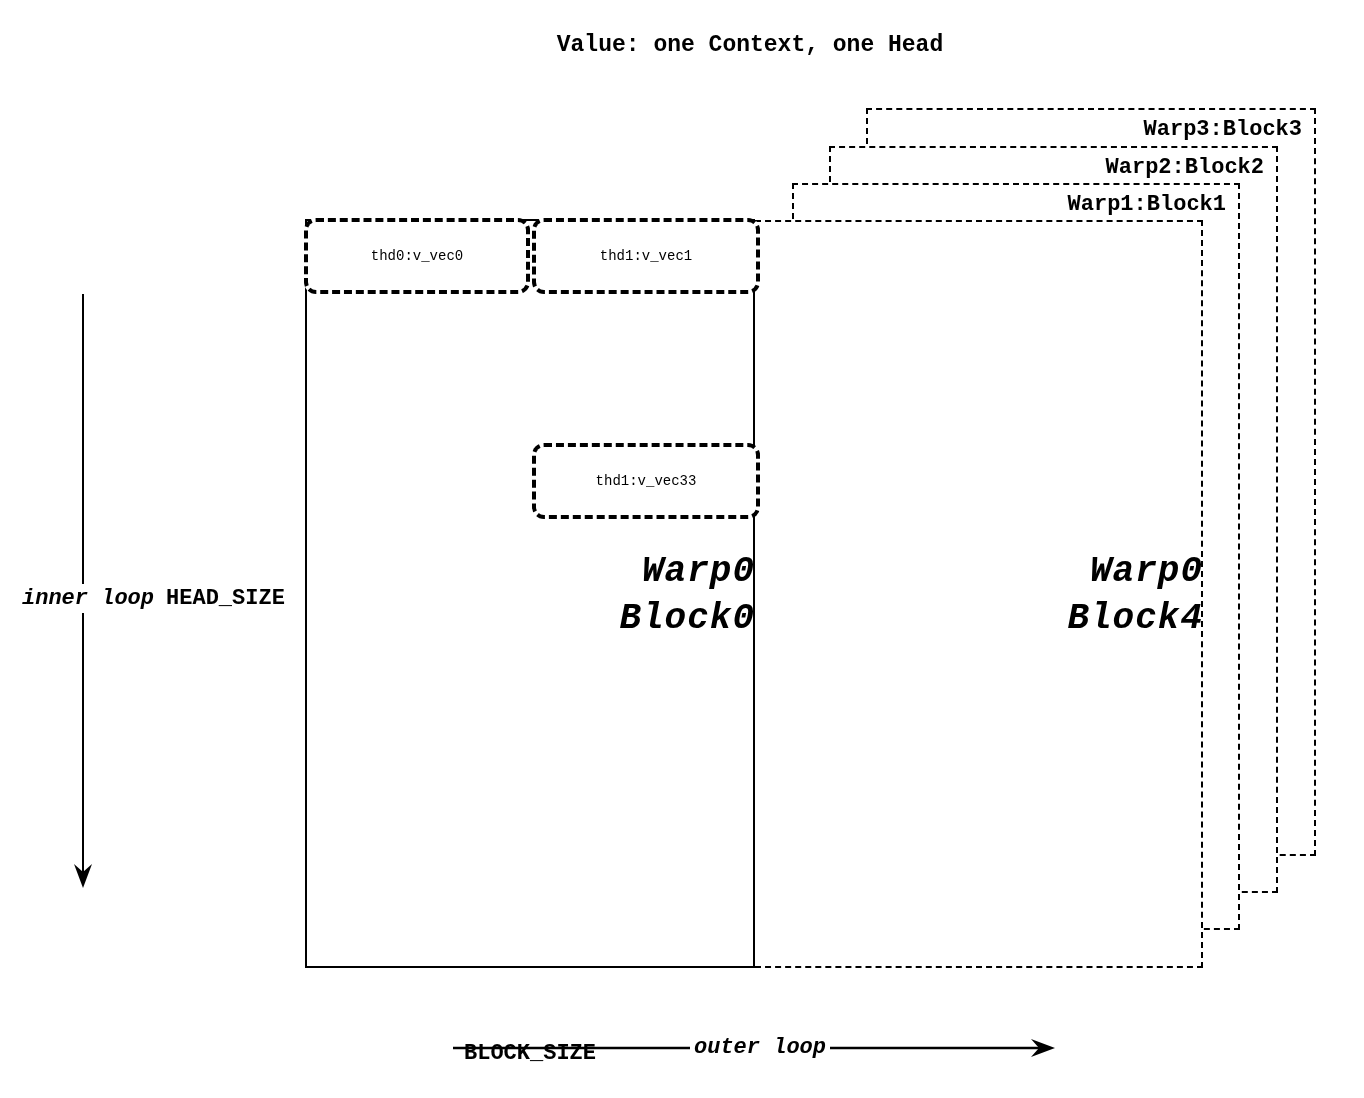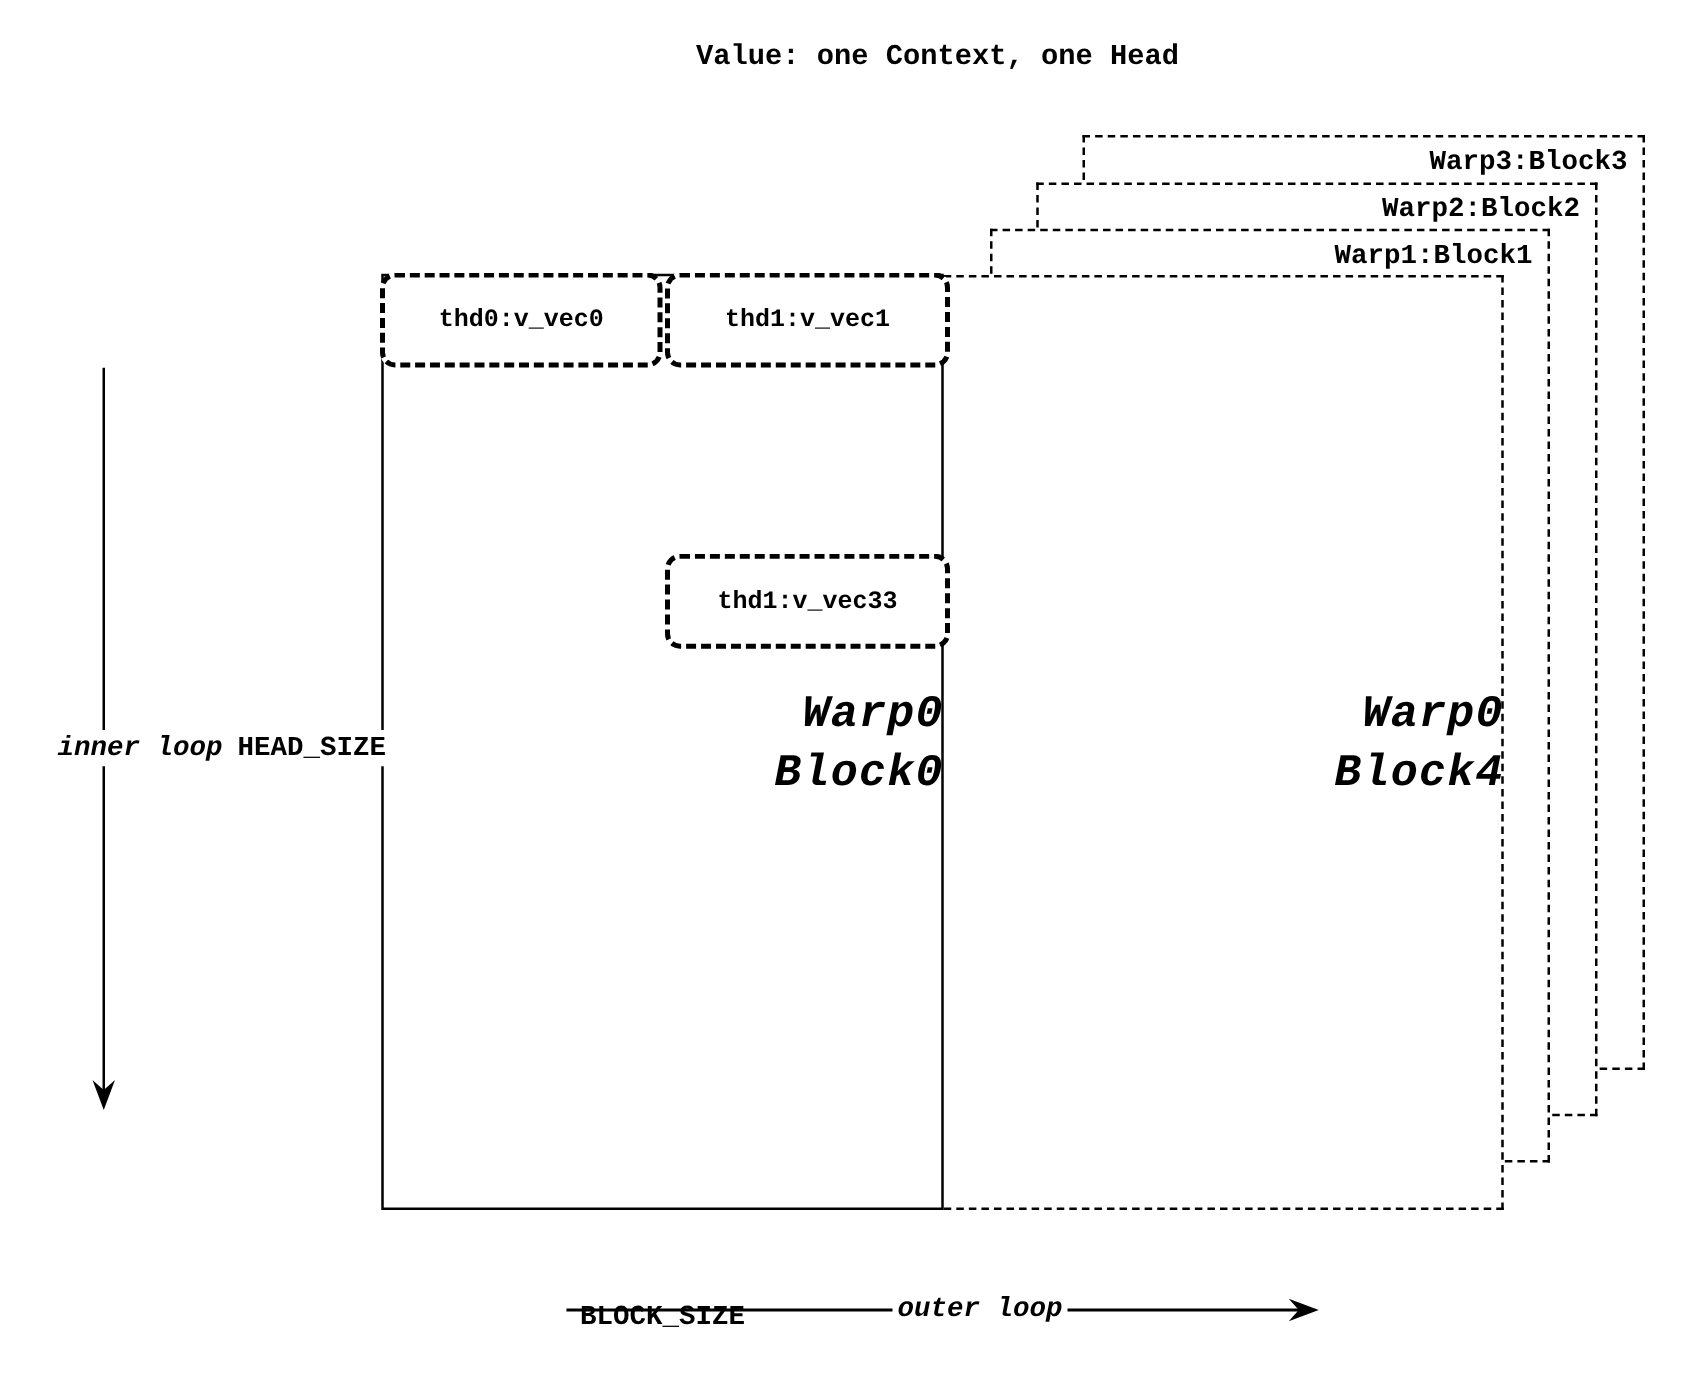--- a/index.html
+++ b/index.html
@@ -32,39 +32,39 @@
   
   .mainbox{
     left:305px; top:219px; width:450px; height:749px; background:#fff;
     border:2px solid #000; box-sizing:border-box; z-index:30;
   }
   
   .cell{
     border:4px dashed #000; border-radius:12px; background:#fff;
     box-sizing:border-box; z-index:40;
     display:flex; align-items:center; justify-content:center;
-    font-size:20px; font-weight:bold; white-space:nowrap;
+    font-size:14px; font-weight:normal; white-space:nowrap;
   }
   .cell.c0{left:304px; width:226px;}
   .cell.c1{left:532px; width:228px;}
   .row0{top:218px; height:76px;}
   .row1{top:443px; height:76px;}
   .row2{top:742px; height:77px;}
   
   .warplabel{
     text-align:right; font-size:36px; font-weight:bold; font-style:italic;
     line-height:47px; z-index:45; letter-spacing:1px;
   }
   .warplabel.inmain{left:305px; top:548px; width:450px;}
   .warplabel.innext{left:755px; top:548px; width:448px;}
   
   .arrow-svg{z-index:35;}
   .axis-label{
     background:#fff; font-size:22px; font-weight:bold; white-space:nowrap;
-    z-index:50; padding:2px 4px;margin-left:24px;
+    z-index:50; padding:2px 4px;
   }
   .inner-label{left:18px; top:584px;}
   .inner-label .it{font-style:italic;}
   .inner-label .up{margin-left:12px;}
   .block-size{left:305px; top:993px; width:450px; text-align:center;
     font-size:22px; font-weight:bold; z-index:50;margin-top:48px;}
   .outer-label{left:690px; top:1033px; font-style:italic;text-align:center;}
 </style>
 </head>
 <body>

